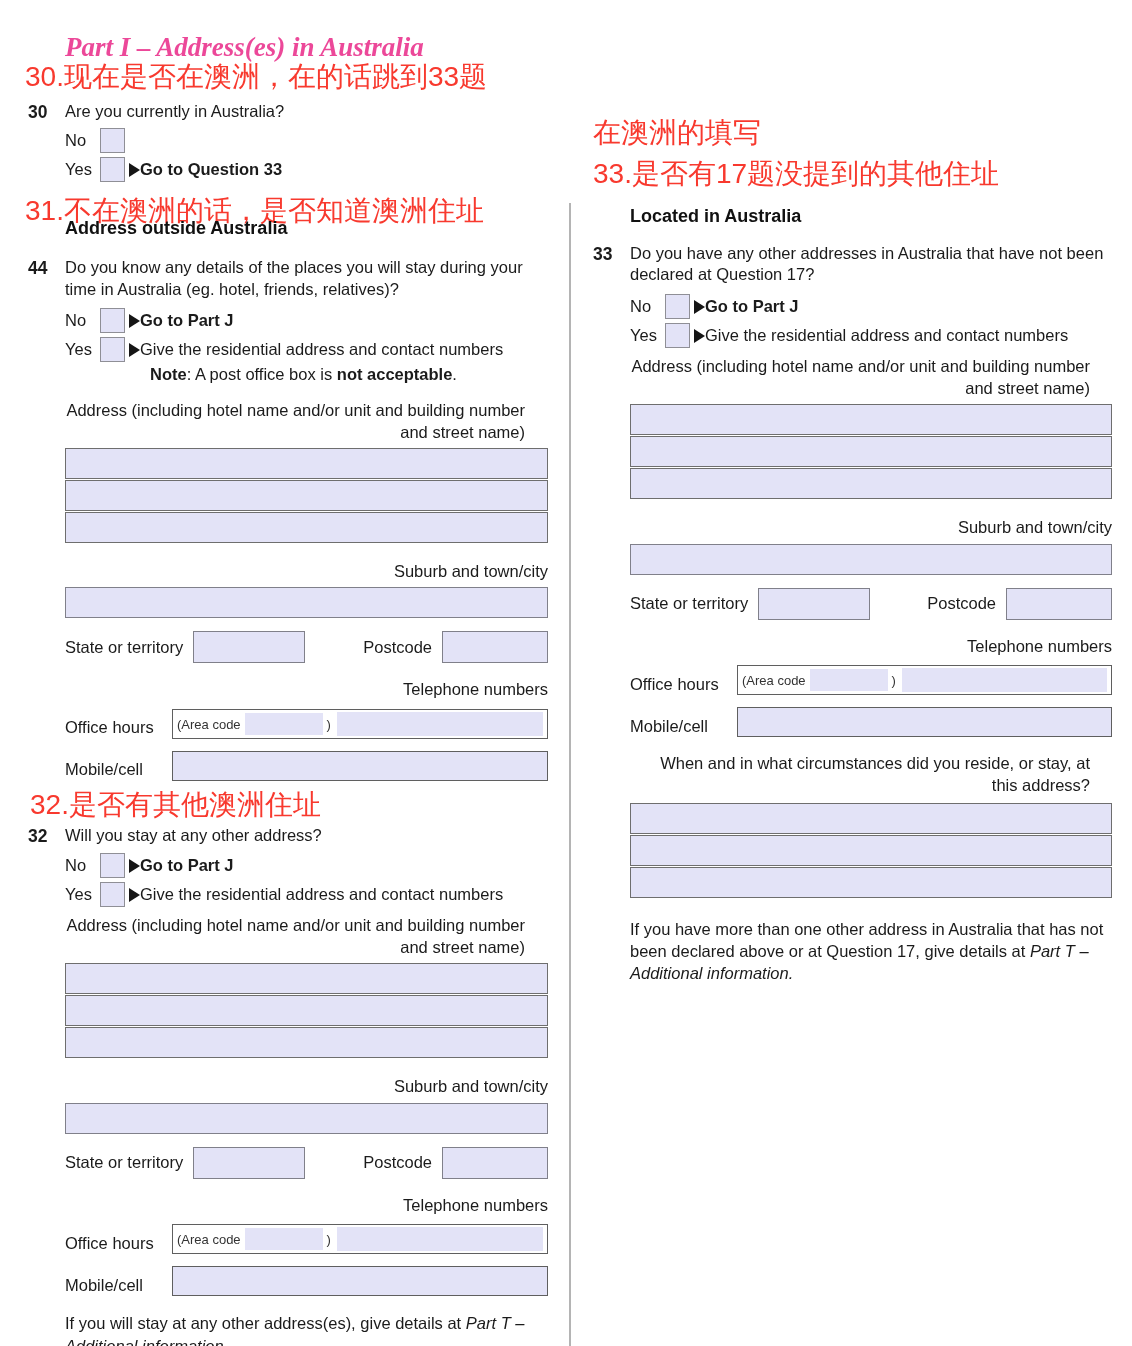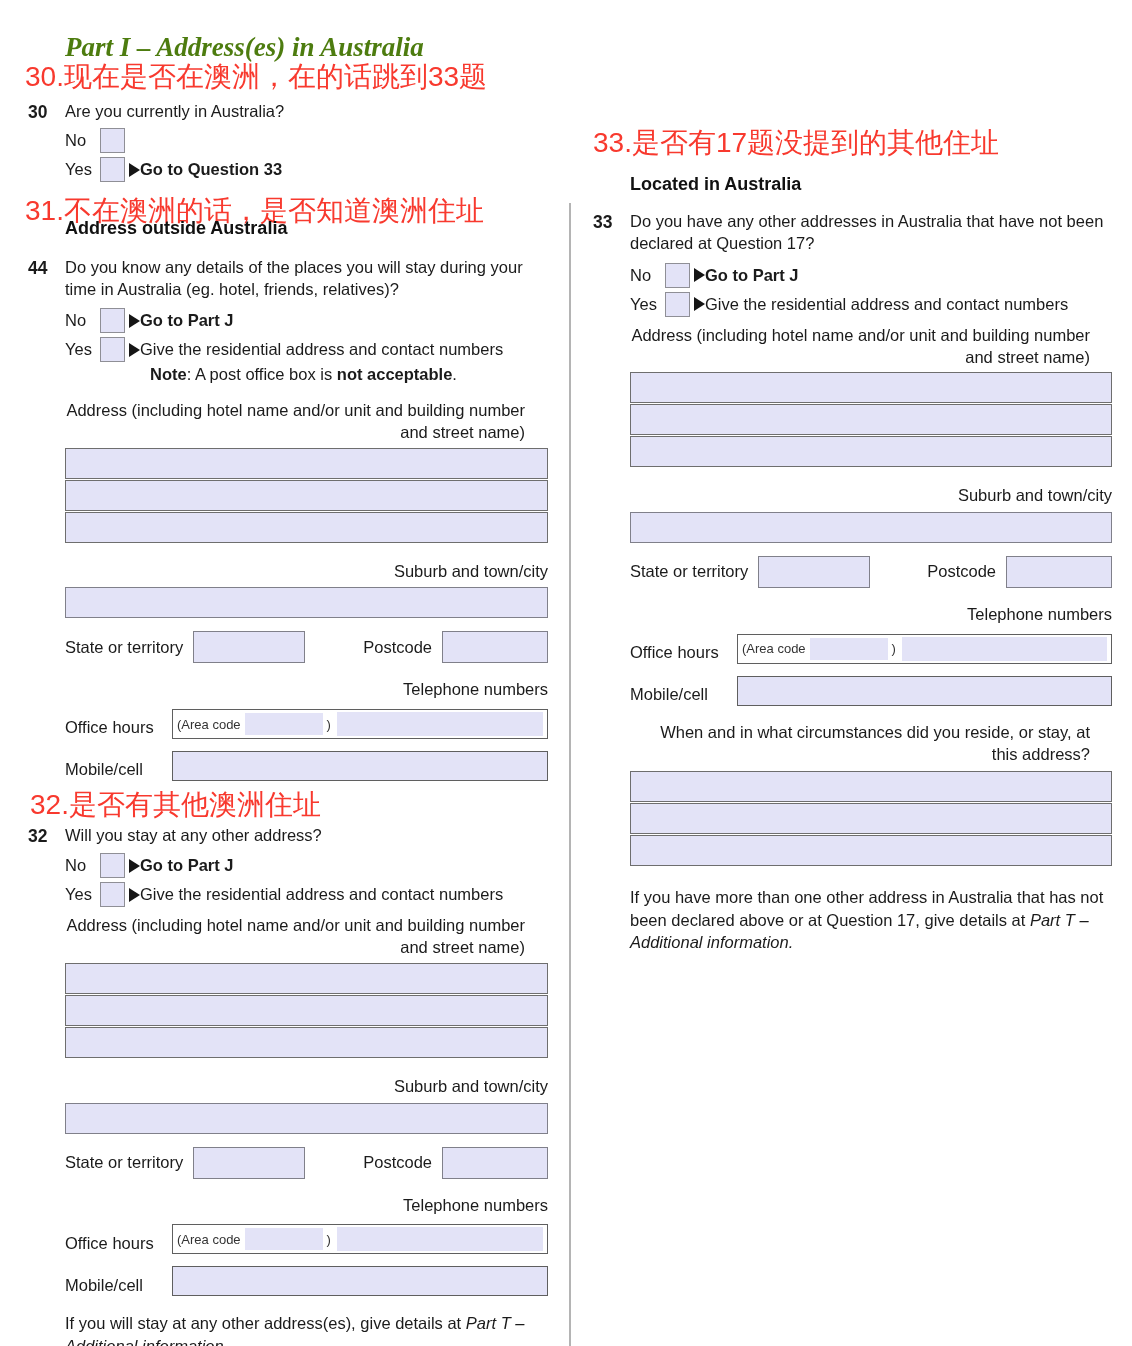--- a/index.html
+++ b/index.html
@@ -6,21 +6,21 @@
   html,body { background:#ffffff; }
   body { font-family:"Liberation Sans","DejaVu Sans",sans-serif; color:#1b1b1b; }
   .page { position:relative; width:1132px; height:1346px; background:#fff; overflow:hidden; }
 
   .divider { position:absolute; left:569px; top:203px; width:2px; height:1143px; background:#b4b4b4; }
 
   .col-left  { position:absolute; left:28px;  top:33px;  width:520px; }
   .col-right { position:absolute; left:593px; top:117px; width:519px; }
 
   .title { font-family:"Liberation Serif","DejaVu Serif",serif; font-weight:bold; font-style:italic;
-           font-size:27px; line-height:1.05; margin-left:37px; color:#4d7c0f; }
+           font-size:27px; line-height:1.05; margin-left:37px; color:#ec4899; }
 
   .red-note { color:#f8392e; font-size:28px; line-height:1.12; white-space:nowrap; }
   .rn-l { margin-left:-3px; }
 
   .section-heading { font-weight:bold; font-size:18px; margin-left:37px; color:#111; }
 
   .q { display:flex; align-items:flex-start; }
   .q-num { font-weight:bold; font-size:17.5px; width:37px; flex:none; padding-top:1px; }
   .q-body { flex:1; font-size:16.5px; line-height:1.32; }
 
@@ -195,20 +195,21 @@
         </div>
 
         <div class="footer-text" style="margin-top:16px; width:470px;"><span>If you will stay at any other address(es), give details at </span><span class="it">Part T – Additional information</span><span class="it">.</span></div>
 
       </div>
     </div>
   </div>
 
   <div class="col-right">
 
+    <div class="red-note">在澳洲的填写</div>
     <div class="red-note" style="margin-top:10px;">33.是否有17题没提到的其他住址</div>
 
     <div class="section-heading" style="margin-top:16px;">Located in Australia</div>
 
     <div class="q" style="margin-top:16px;">
       <div class="q-num">33</div>
       <div class="q-body">
         <div>Do you have any other addresses in Australia that have not been declared at Question 17?</div>
         <div class="choice-row" style="margin-top:8px;">
           <span class="choice-label">No</span>

